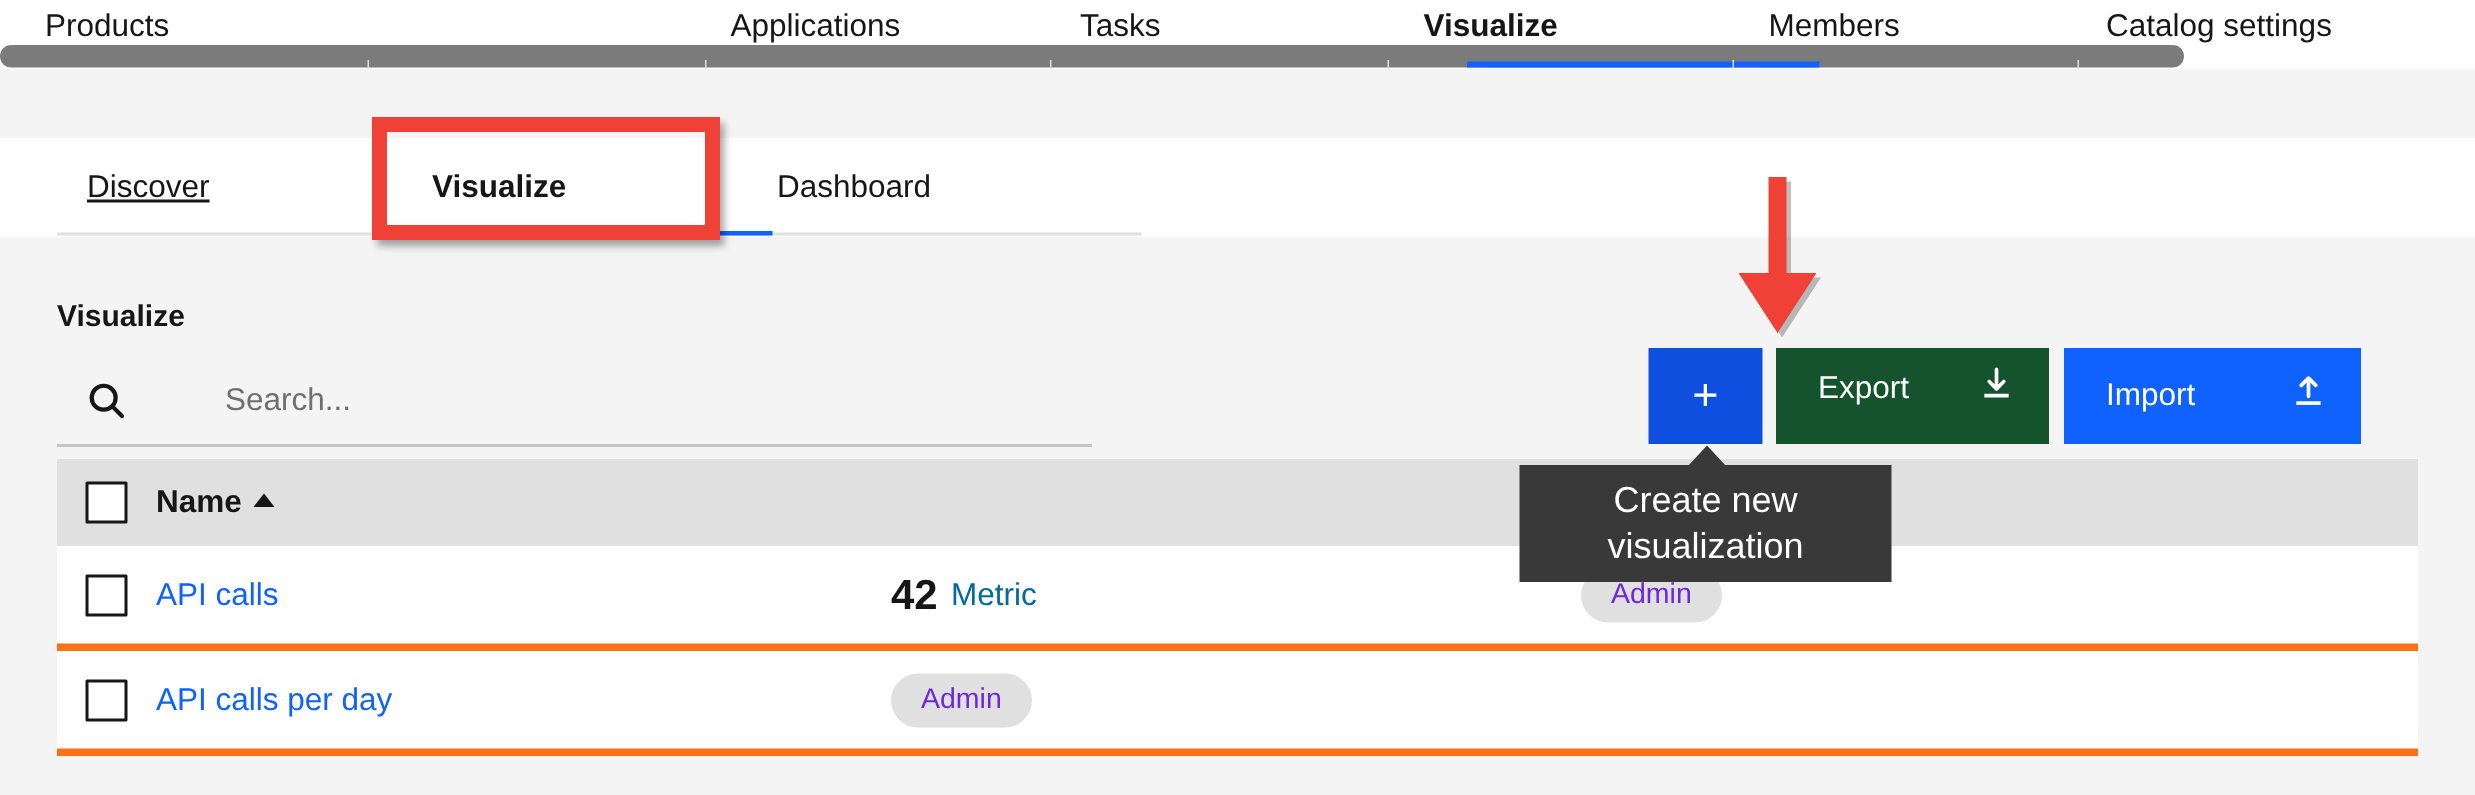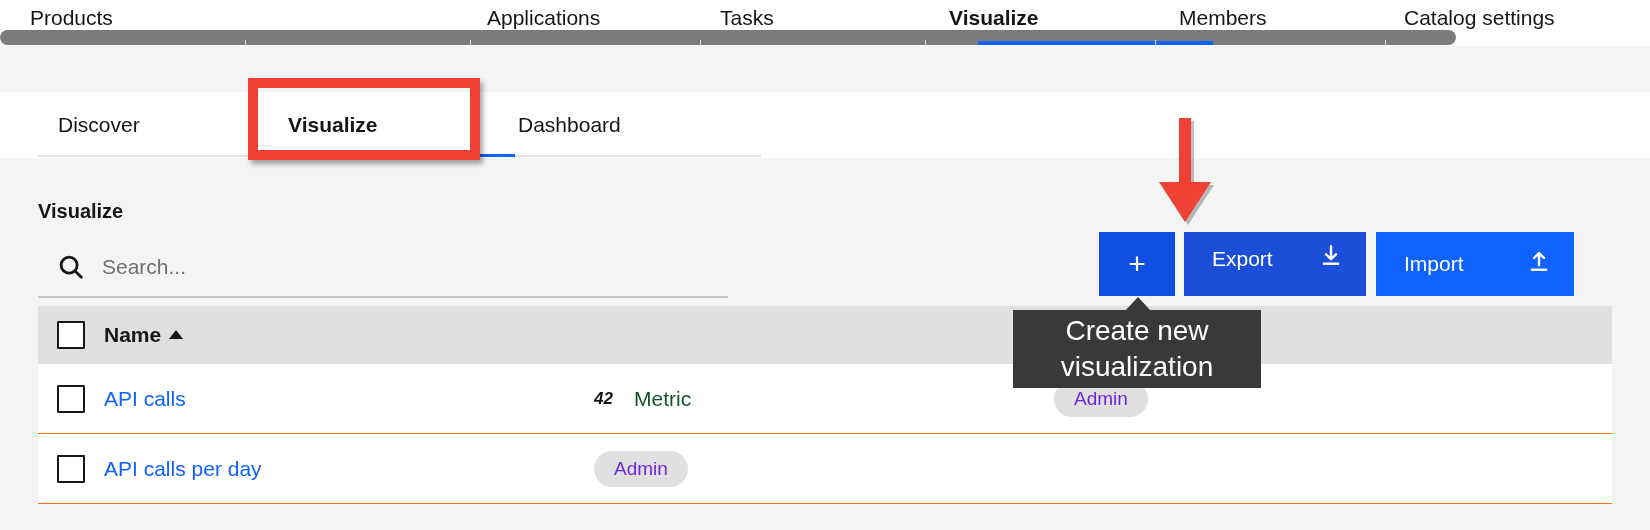--- a/index.html
+++ b/index.html
@@ -73,20 +73,21 @@
   .page-title {
     position: absolute; left: 38px; top: 200px;
     font-size: 20px; font-weight: 700; color: #161616;
   }
 
   
   .search-wrap {
     position: absolute; left: 38px; top: 238px; width: 690px; height: 60px;
     display: flex; align-items: center;
     border-bottom: 2px solid #c6c6c6;
+    gap: 48px;
   }
   .search-icon { width: 30px; height: 30px; margin-left: 18px; flex: none; }
   .search-input {
     border: none; outline: none; background: transparent;
     font-family: "Liberation Sans", sans-serif;
     font-size: 21px; color: #161616;
     margin-left: 16px; width: 560px; height: 40px;
   }
   .search-input::placeholder { color: #6f6f6f; }
 
@@ -97,56 +98,56 @@
     font-size: 21px; border: none; cursor: pointer;
     font-family: "Liberation Sans", sans-serif;
   }
   .btn-add {
     left: 1099px; width: 76px;
     background: #0f4fe0; color: #ffffff;
     justify-content: center; font-size: 30px; line-height: 1;
   }
   .btn-export {
     left: 1184px; width: 182px;
-    background: #1d4ed8; color: #ffffff;
+    background: #14532d; color: #ffffff;
     justify-content: space-between; padding: 0 22px 11px 28px;
     cursor: not-allowed;
   }
   .btn-import {
     left: 1376px; width: 198px;
     background: #0f62fe; color: #ffffff;
     justify-content: space-between; padding: 0 22px 0 28px;
   }
   .btn svg { flex: none; }
 
   
   .tooltip {
     position: absolute; left: 1013px; top: 310px; width: 248px; height: 78px;
     background: #393939; color: #ffffff;
     display: flex; align-items: center; justify-content: center;
-    text-align: center; font-size: 28px; line-height: 1.3;
+    text-align: center; font-size: 24px; line-height: 1.3;
     padding: 0 14px;
   }
   .tooltip-arrow {
     position: absolute; left: 1125px; top: 297px;
     width: 0; height: 0;
     border-left: 13px solid transparent;
     border-right: 13px solid transparent;
     border-bottom: 14px solid #393939;
   }
 
   
   .table { position: absolute; left: 38px; top: 306px; width: 1574px; }
   .thead {
     display: flex; align-items: center; height: 58px;
     background: #e0e0e0;
   }
   .trow {
     display: flex; align-items: center; height: 70px;
-    background: #ffffff; border-bottom: 1px solid #f97316;
+    background: #ffffff; border-bottom: 5px solid #f97316;
   }
   .cell-check { width: 66px; display: flex; justify-content: center; }
   .cell-name  { width: 490px; }
   .cell-type  { width: 460px; display: flex; align-items: center; }
   .cell-owner { width: 300px; }
   .chk {
     width: 28px; height: 28px; border: 2px solid #161616;
     background: #ffffff; border-radius: 1px;
   }
   .th-label { font-size: 21px; font-weight: 700; color: #161616; }
@@ -156,23 +157,23 @@
     border-left: 7px solid transparent;
     border-right: 7px solid transparent;
     border-bottom: 9px solid #161616;
     vertical-align: 3px;
   }
   .link {
     font-size: 21px; color: #0f62fe; text-decoration: none;
   }
   .type-icon {
     width: 30px; display: flex; align-items: center; justify-content: flex-start;
-    font-size: 17px; font-weight: 700; color: #161616; font-style: italic;
-  }
-  .type-label { font-size: 21px; color: #14532d; margin-left: 10px; }
+    font-size: 28px; font-weight: 700; color: #161616;
+  }
+  .type-label { font-size: 21px; color: #0369a1; margin-left: 10px; }
   .badge {
     display: inline-flex; align-items: center; justify-content: center;
     background: #e0e0e0; color: #6d28d9;
     border-radius: 18px; height: 36px; padding: 0 20px;
     font-size: 19px;
   }
 
   
   .anno-box {
     position: absolute; left: 248px; top: 78px; width: 232px; height: 82px;
@@ -207,21 +208,21 @@
       <div class="nav-sep" style="left: 245px;"></div>
       <div class="nav-sep" style="left: 470px;"></div>
       <div class="nav-sep" style="left: 700px;"></div>
       <div class="nav-sep" style="left: 925px;"></div>
       <div class="nav-sep" style="left: 1155px;"></div>
       <div class="nav-sep" style="left: 1385px;"></div>
     </div>
 
   <div class="subtab-strip"></div>
   <div class="subtabs" id="subtabs">
-      <div class="subtab" style="left: 58px;">Discover</div>
+      <div class="subtab" style="left: 58px; text-decoration: underline;">Discover</div>
       <div class="subtab active" style="left: 288px;">Visualize</div>
       <div class="subtab" style="left: 518px;">Dashboard</div>
     </div>
   <div class="subtab-underline-grey"></div>
   <div class="subtab-underline-blue"></div>
 
   <div class="body-area"></div>
 
   <div class="page-title">Visualize</div>
 

